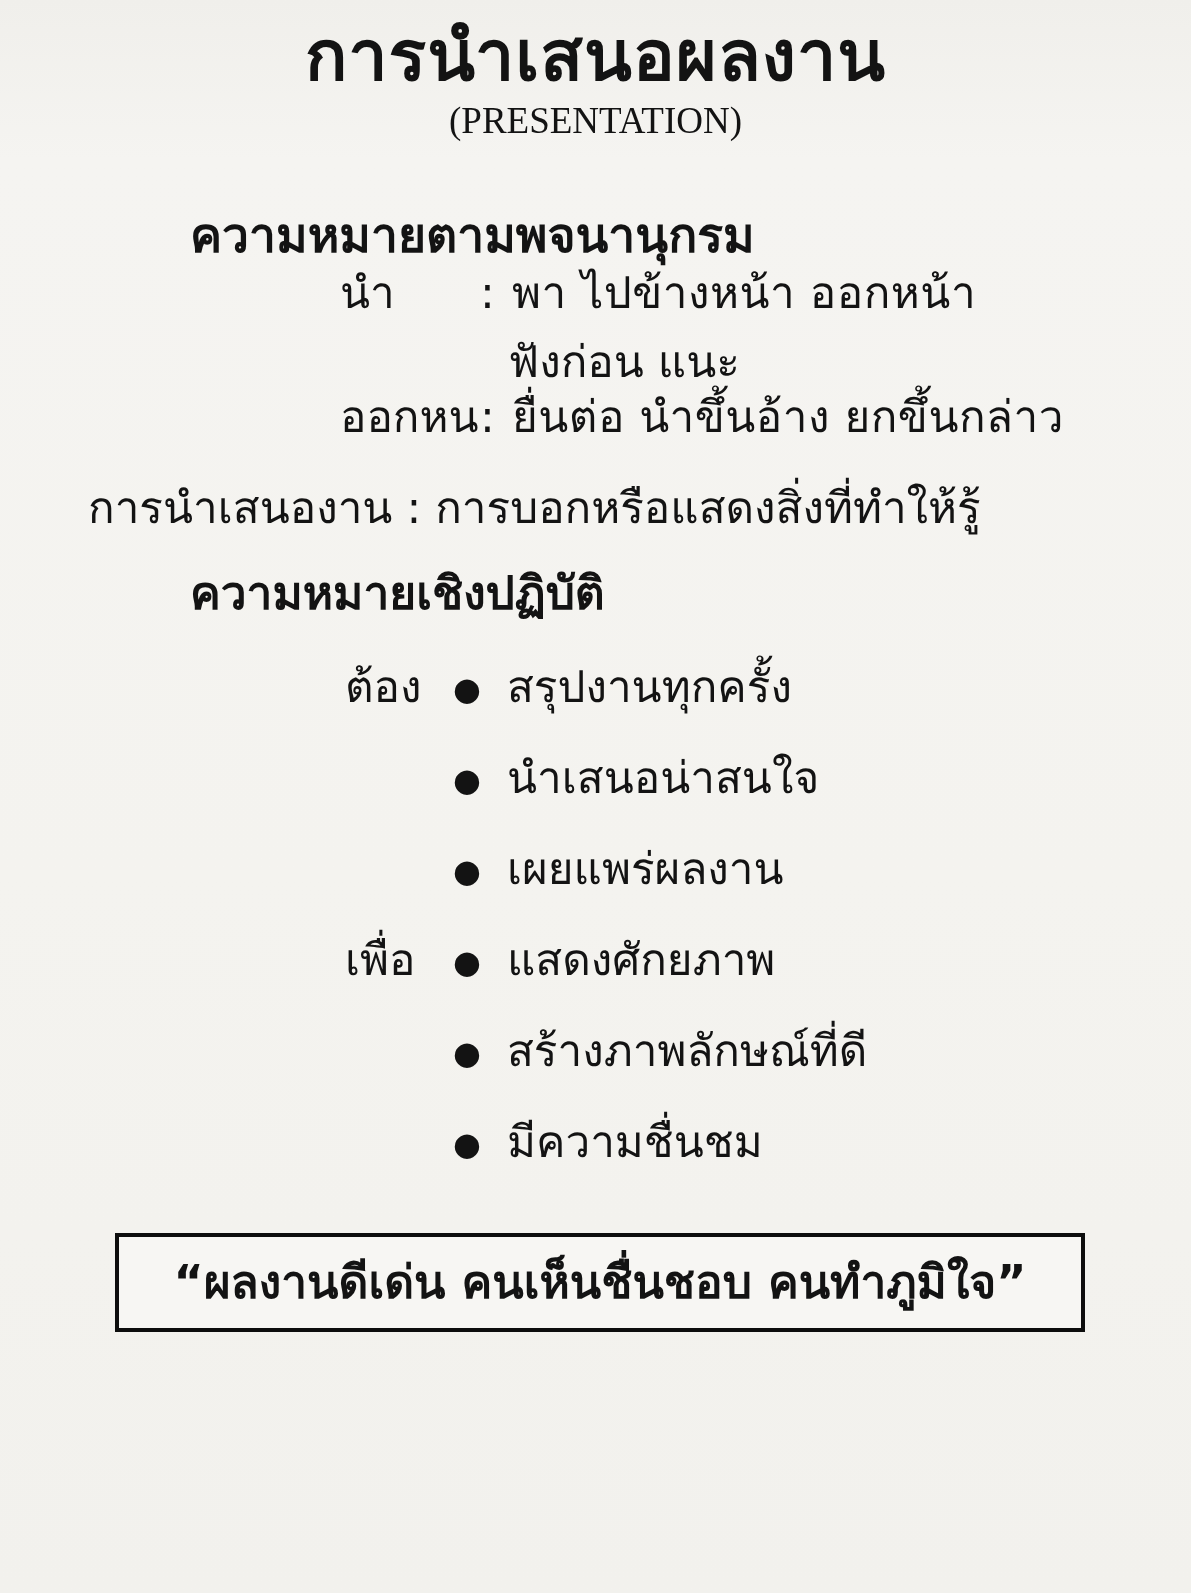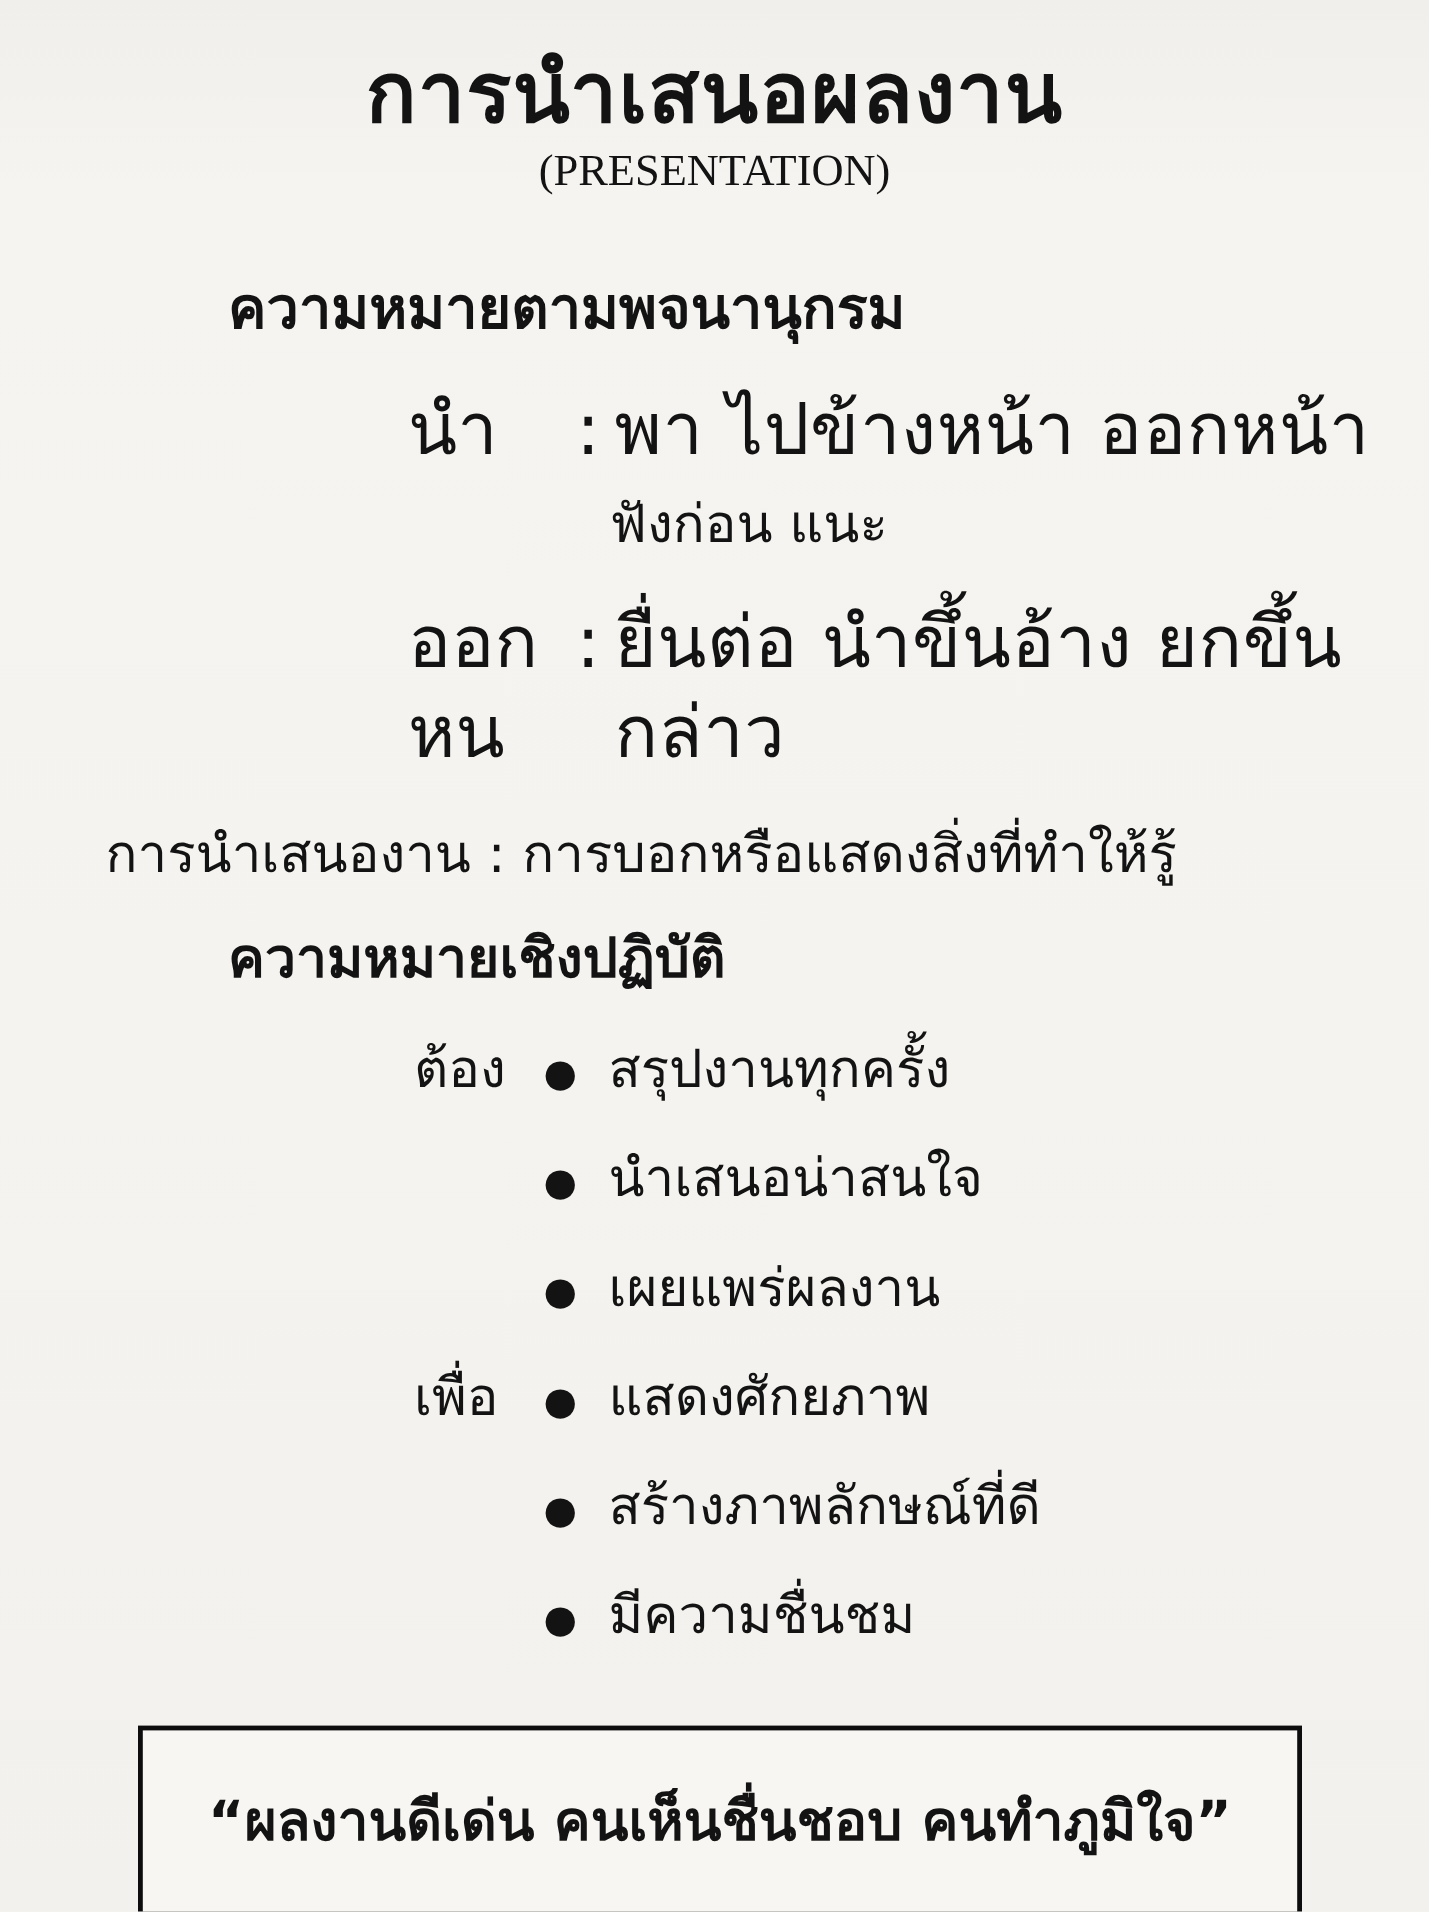--- a/index.html
+++ b/index.html
@@ -11,21 +11,21 @@
     color: #131313;
     overflow: hidden;
   }
   .page {
     position: relative;
     width: 100%;
     height: 100%;
     background: linear-gradient(180deg, #f0efeb 0%, #f5f4f1 10%, #f4f3ef 55%, #f2f1ed 100%);
   }
   .title {
-    padding-top: 38px;
+    padding-top: 16px;
     text-align: center;
     font-size: 70px;
     font-weight: bold;
     letter-spacing: 1px;
     line-height: 1.15;
   }
   .subtitle {
     text-align: center;
     font-family: "Liberation Serif", serif;
     font-size: 37px;
@@ -34,22 +34,21 @@
   }
   .dict-heading {
     margin: 64px 0 0 190px;
     font-size: 48px;
     font-weight: bold;
     line-height: 1.25;
   }
   .def-row {
     display: flex;
     margin-left: 340px;
-    margin-top: 34px;
-    font-size: 60px;
+    font-size: 44px;
     line-height: 1.25;
   }
   .def-term { width: 140px; flex: none; }
   .def-colon { width: 32px; flex: none; }
   .def-text { letter-spacing: 0.5px; }
   .def-cont {
     margin-left: 508px;
     margin-top: 14px;
     font-size: 44px;
     line-height: 1.25;
@@ -81,21 +80,21 @@
     font-size: 32px;
     line-height: 1;
     padding-top: 6px;
   }
   .quote-box {
     box-sizing: border-box;
     margin-left: 115px;
     margin-top: 64px;
     width: 970px;
     border: 4px solid #0d0d0d;
-    padding: 48px 12px;
+    padding: 18px 12px;
     text-align: center;
     background: #f7f6f3;
   }
   .quote-text {
     font-size: 46px;
     font-weight: bold;
     line-height: 1.2;
   }
 </style>
 </head>

